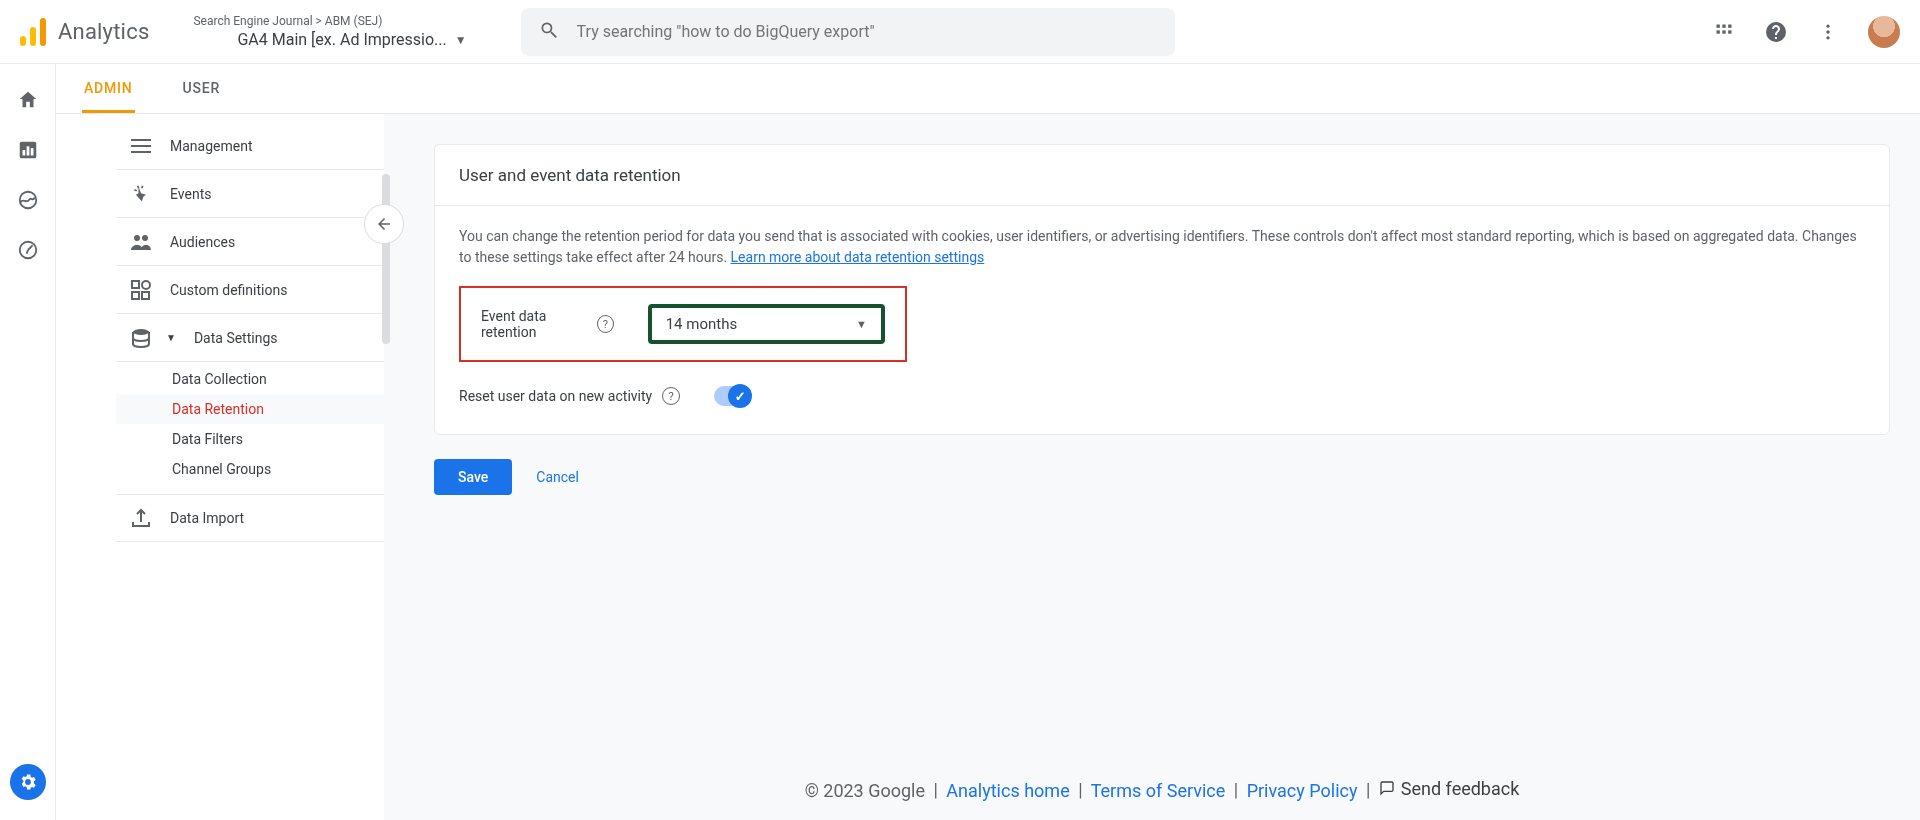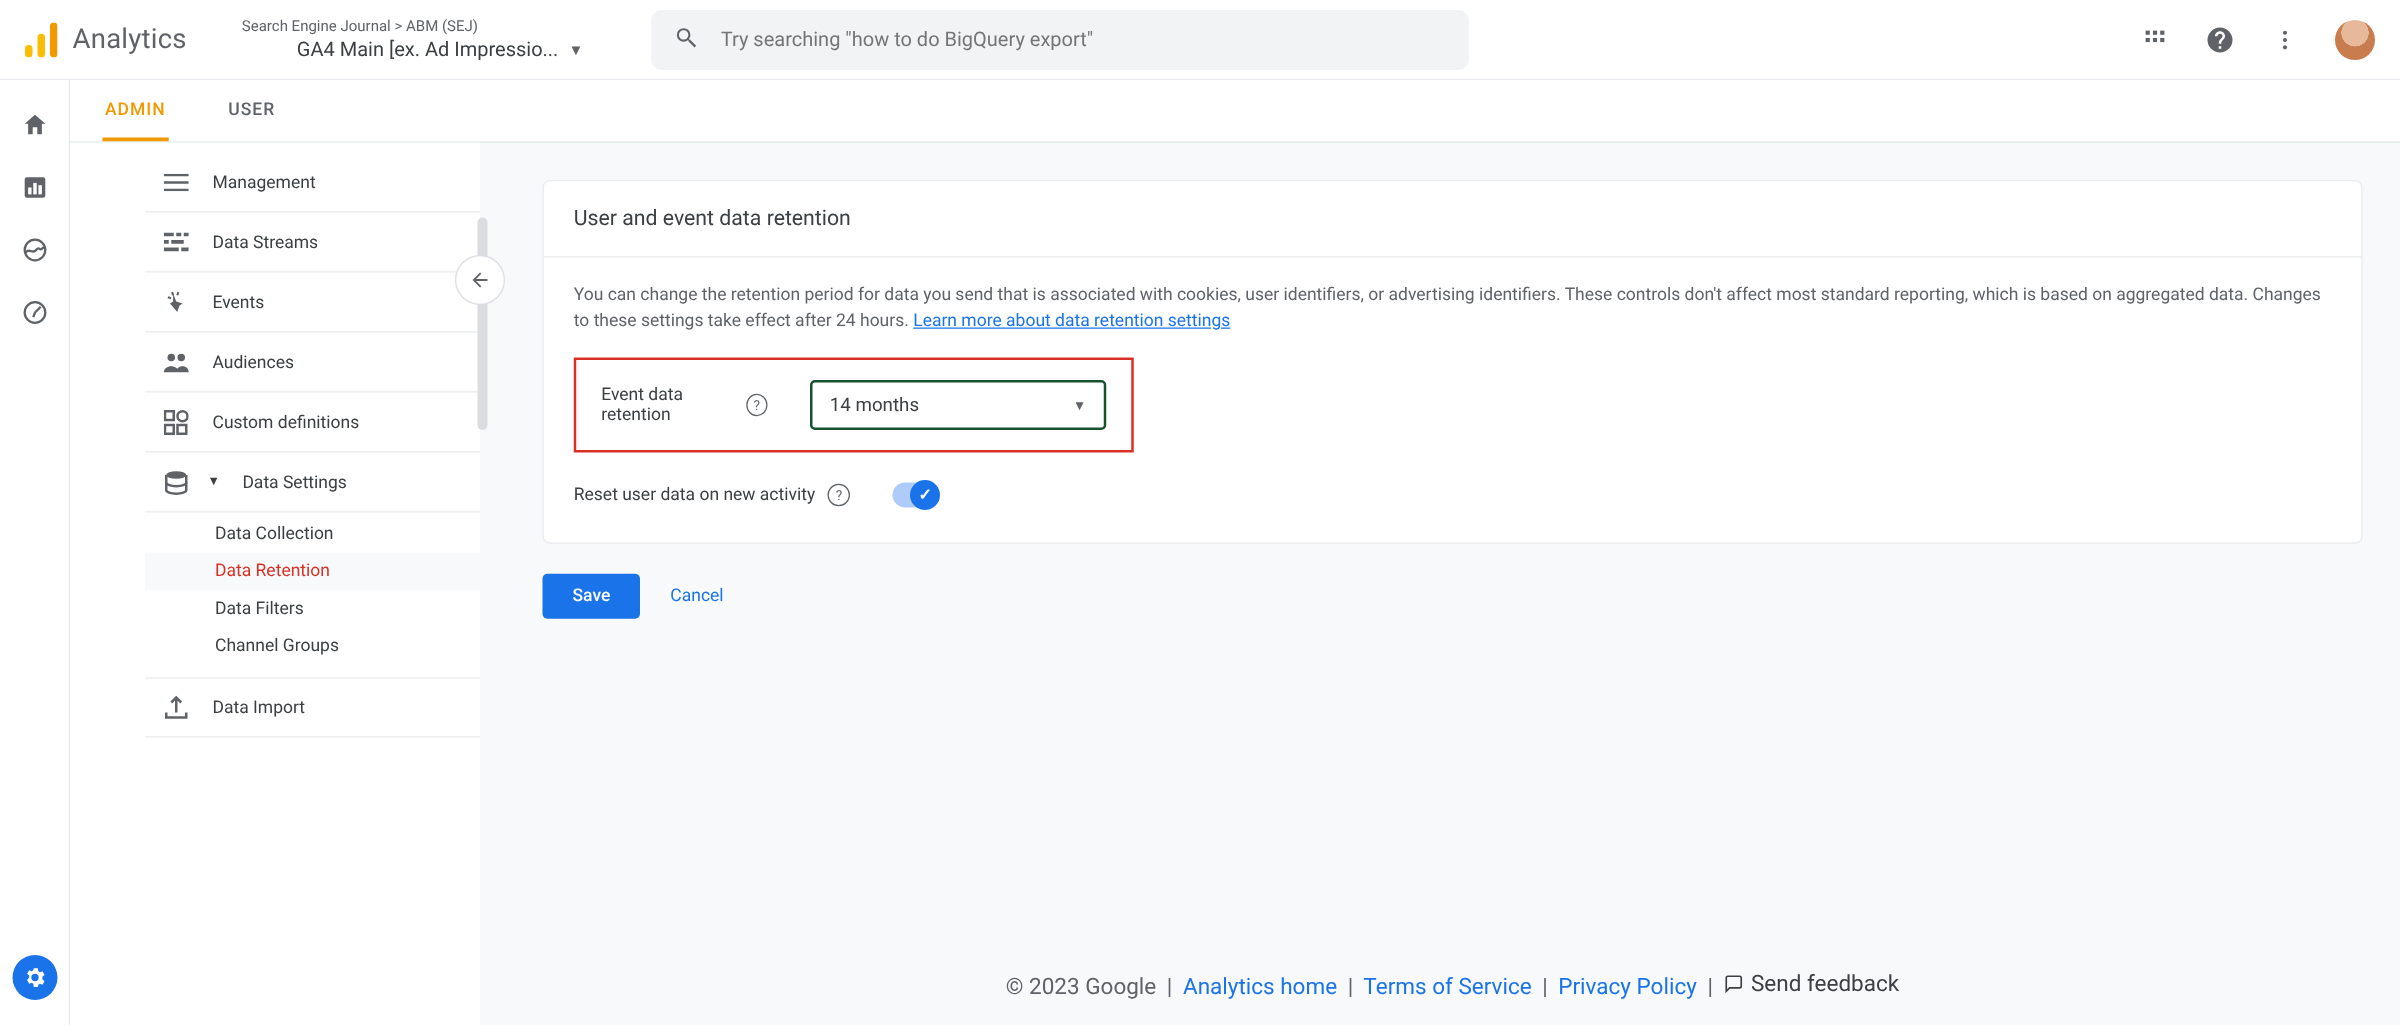--- a/index.html
+++ b/index.html
@@ -60,21 +60,21 @@
   .main-panel { flex:1; padding:30px 30px 0 30px; display:flex; flex-direction:column; }
   .card { background:#fff; border:1px solid #e8eaed; border-radius:6px; margin-bottom:24px; }
   .card-head { padding:20px 24px; border-bottom:1px solid #e8eaed; font-size:17px; color:#3c4043; }
   .card-body { padding:20px 24px 28px; }
   .desc { font-size:14px; line-height:1.5; color:#5f6368; margin-bottom:18px; }
   .desc a { color:#1a73e8; text-decoration:underline; }
 
   .retention-row { display:flex; align-items:center; gap:34px; border:2px solid #d93025; padding:16px 20px; width:448px; }
   .row-label { display:flex; align-items:center; gap:0; font-size:14px; color:#3c4043; }
   .help-ic { width:18px; height:18px; border:1.5px solid #5f6368; border-radius:50%; display:flex; align-items:center; justify-content:center; font-size:11px; color:#5f6368; cursor:pointer; }
-  .select { width:252px; height:40px; border:2px solid #14532d; border-radius:4px; display:flex; align-items:center; justify-content:space-between; padding:0 14px; font-size:15px; color:#3c4043; cursor:pointer; }
+  .select { width:252px; height:40px; border:4px solid #14532d; border-radius:4px; display:flex; align-items:center; justify-content:space-between; padding:0 14px; font-size:15px; color:#3c4043; cursor:pointer; }
 
   .reset-row { display:flex; align-items:center; gap:10px; margin-top:24px; font-size:14px; color:#3c4043; }
   .toggle { width:36px; height:20px; border-radius:20px; background:#aecbfa; position:relative; cursor:pointer; }
   .toggle .knob { position:absolute; right:-2px; top:-2px; width:24px; height:24px; background:#1a73e8; border-radius:50%; display:flex; align-items:center; justify-content:center; }
   .toggle .knob::after { content:'✓'; color:#fff; font-size:13px; font-weight:bold; }
 
   .actions { display:flex; align-items:center; gap:24px; }
   .btn-primary { background:#1a73e8; color:#fff; border:none; height:36px; padding:0 24px; border-radius:4px; font-size:14px; font-weight:500; cursor:pointer; }
   .btn-text { color:#1a73e8; font-size:14px; cursor:pointer; }
 
@@ -195,34 +195,20 @@
             <span class="ic">
                 <svg width="20" height="14" viewBox="0 0 20 14">
                   <rect y="0" width="20" height="2" fill="#5f6368"></rect>
                   <rect y="6" width="20" height="2" fill="#5f6368"></rect>
                   <rect y="12" width="20" height="2" fill="#5f6368"></rect>
                 </svg>
               </span>
             <span>Management</span>
           </div>
 
-          <div class="side-item">
-            <span class="ic">
-                <svg width="20" height="16" viewBox="0 0 20 16" fill="#5f6368">
-                  <rect y="0" width="8" height="3"></rect>
-                  <rect x="10" y="0" width="4" height="3"></rect>
-                  <rect x="16" y="0" width="4" height="3"></rect>
-                  <rect y="6" width="4" height="3"></rect>
-                  <rect x="6" y="6" width="10" height="3"></rect>
-                  <rect y="12" width="12" height="3"></rect>
-                  <rect x="14" y="12" width="6" height="3"></rect>
-                </svg>
-              </span>
-            <span>Data Streams</span>
-          </div>
 
           <div class="side-item">
             <span class="ic">
                 <svg width="20" height="20" viewBox="0 0 24 24" fill="none" stroke="#5f6368" stroke-width="2">
                   <path d="M9 3v8l-3 2 7 8 2-6 3-2-6-2z" fill="#5f6368" stroke="none"></path>
                   <path d="M8 2l1 3M14 2l-1 3M4 7l3 1"></path>
                 </svg>
               </span>
             <span>Events</span>
           </div>

